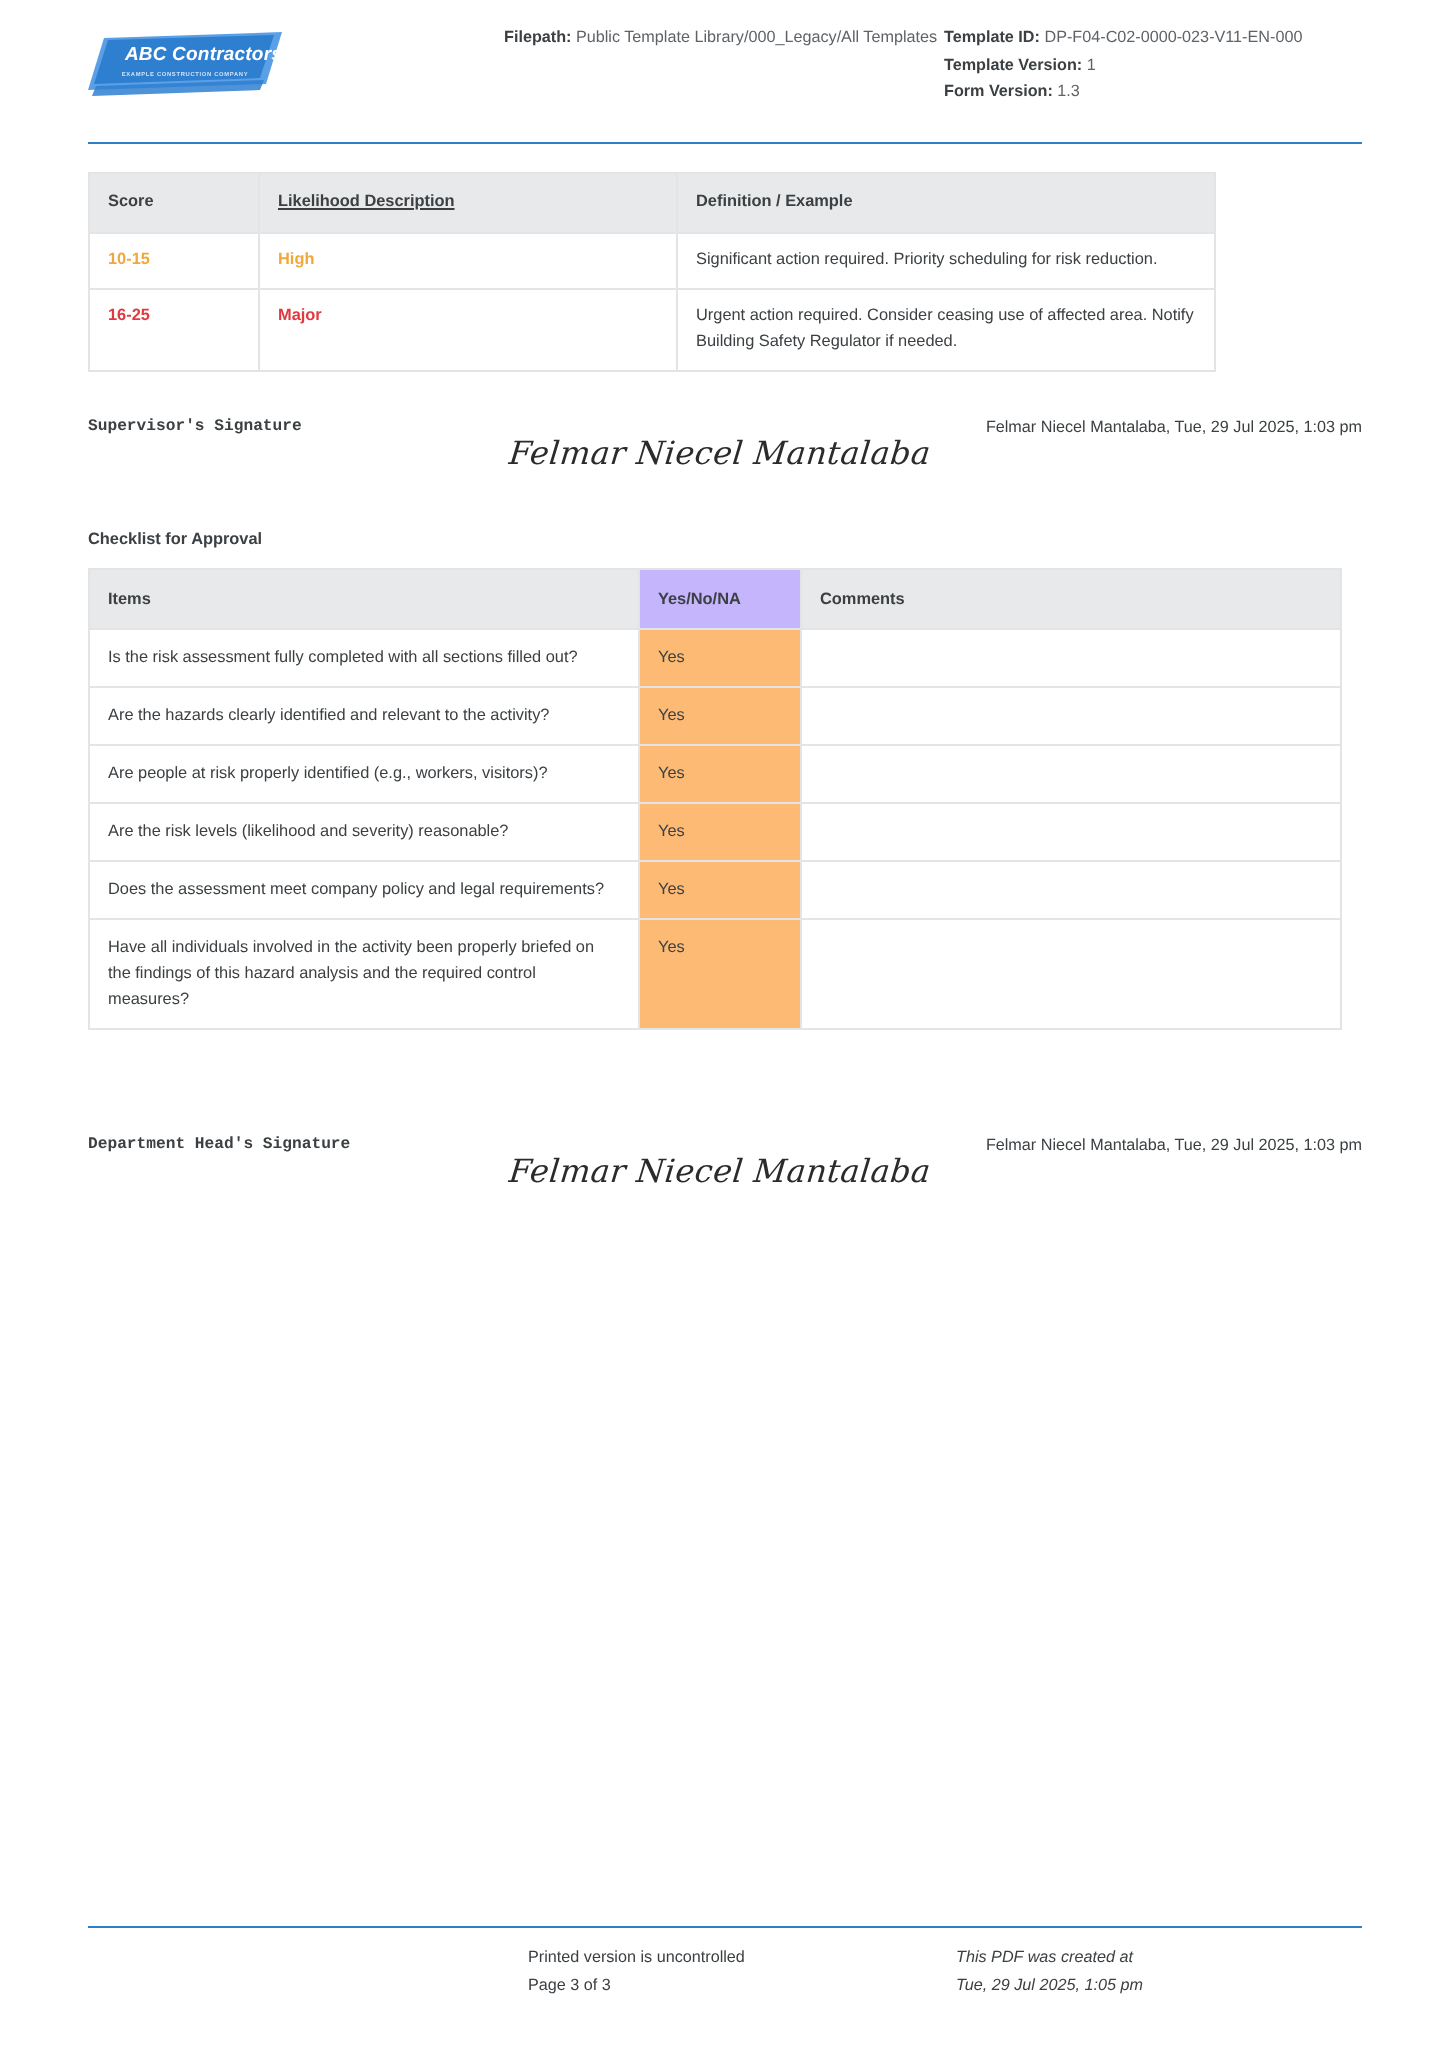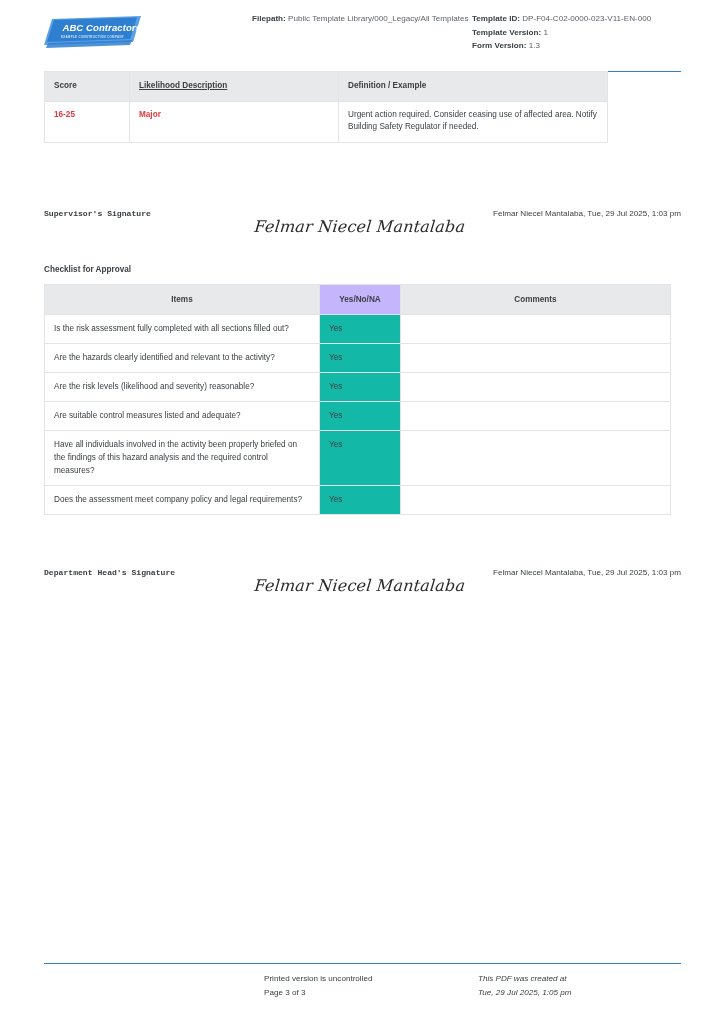--- a/index.html
+++ b/index.html
@@ -96,21 +96,21 @@
 
   
   table {
     border-collapse: collapse;
     table-layout: fixed;
     font-size: 8.2px;
   }
   .tbl-risk {
     position: absolute;
     left: 44px;
-    top: 71px;
+    top: 86px;
     width: 506px;
     padding-left: 36px;
   }
   .tbl-risk th, .tbl-risk td {
     border: 1px solid #e3e4e6;
     vertical-align: top;
     padding: 7px 9px 8px 9px;
     line-height: 12.5px;
   }
   .tbl-risk th {
@@ -185,29 +185,29 @@
   .tbl-check th, .tbl-check td {
     border: 1px solid #e3e4e6;
     vertical-align: top;
     padding: 7px 9px 8px 9px;
     line-height: 13px;
   }
   .tbl-check th {
     background: #e8e9ea;
     font-weight: bold;
     color: #3c4043;
-    text-align: center;
+    text-align: left;
     padding-top: 8px;
     padding-bottom: 8px;
   }
   .col-items { width: 256px; }
   .col-yesno { width: 62px; }
   .col-comments { width: 251px; }
   .tbl-check td.cell-yes {
-    background: #14b8a6;
+    background: #fdba74;
     color: #3c4043;
   }
   .tbl-check th.col-yesno { background: #c4b5fd; }
 
   
   .hr-blue-footer {
     position: absolute;
     left: 44px;
     top: 963px;
     width: 637px;
@@ -282,20 +282,25 @@
   <table class="tbl-risk">
     <thead>
       <tr>
         <th class="col-score">Score</th>
         <th class="col-likelihood">Likelihood Description</th>
         <th class="col-definition">Definition / Example</th>
       </tr>
     </thead>
     <tbody>
       <tr>
+        <td class="sev-high">10-15</td>
+        <td class="sev-high">High</td>
+        <td class="cell-def">Significant action required. Priority scheduling for risk reduction.</td>
+      </tr>
+      <tr>
         <td class="sev-major">16-25</td>
         <td class="sev-major">Major</td>
         <td class="cell-def">Urgent action required. Consider ceasing use of affected area. Notify Building Safety Regulator if needed.</td>
       </tr>
     </tbody>
   </table>
 
   <div class="sig-block" style="top:209px; height:44px;">
     <div class="sig-label">Supervisor's Signature</div>
     <div class="sig-script">Felmar Niecel Mantalaba</div>
@@ -317,36 +322,36 @@
         <td>Is the risk assessment fully completed with all sections filled out?</td>
         <td class="cell-yes">Yes</td>
         <td></td>
       </tr>
       <tr>
         <td>Are the hazards clearly identified and relevant to the activity?</td>
         <td class="cell-yes">Yes</td>
         <td></td>
       </tr>
       <tr>
+        <td>Are people at risk properly identified (e.g., workers, visitors)?</td>
+        <td class="cell-yes">Yes</td>
+        <td></td>
+      </tr>
+      <tr>
         <td>Are the risk levels (likelihood and severity) reasonable?</td>
         <td class="cell-yes">Yes</td>
         <td></td>
       </tr>
       <tr>
-        <td>Are suitable control measures listed and adequate?</td>
+        <td>Does the assessment meet company policy and legal requirements?</td>
         <td class="cell-yes">Yes</td>
         <td></td>
       </tr>
       <tr>
         <td>Have all individuals involved in the activity been properly briefed on the findings of this hazard analysis and the required control measures?</td>
-        <td class="cell-yes">Yes</td>
-        <td></td>
-      </tr>
-      <tr>
-        <td>Does the assessment meet company policy and legal requirements?</td>
         <td class="cell-yes">Yes</td>
         <td></td>
       </tr>
     </tbody>
   </table>
 
   <div class="sig-block" style="top:568px; height:44px;">
     <div class="sig-label">Department Head's Signature</div>
     <div class="sig-script">Felmar Niecel Mantalaba</div>
     <div class="sig-meta">Felmar Niecel Mantalaba, Tue, 29 Jul 2025, 1:03 pm</div>

